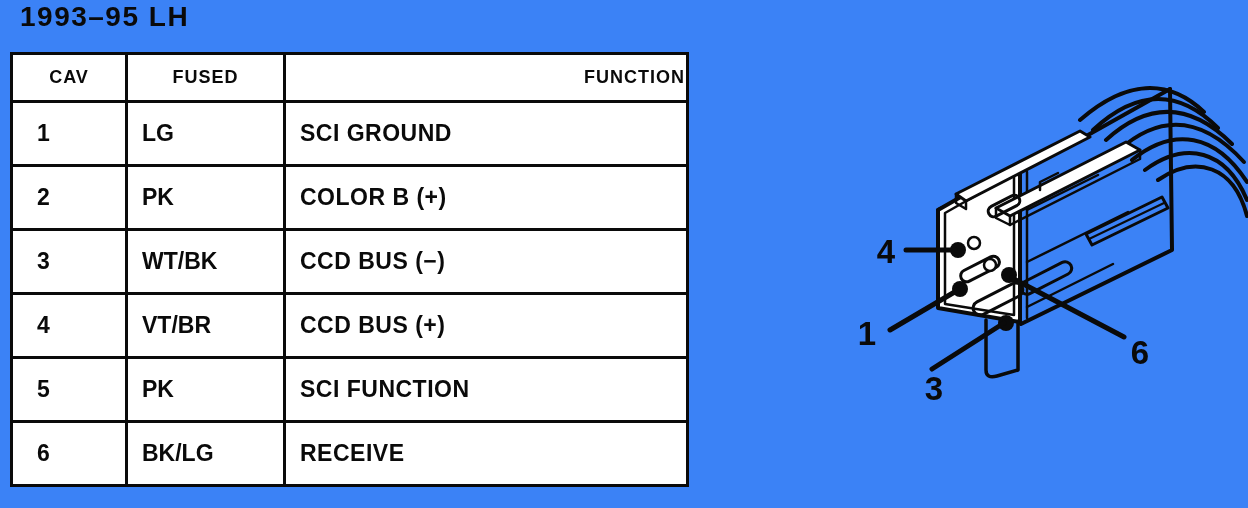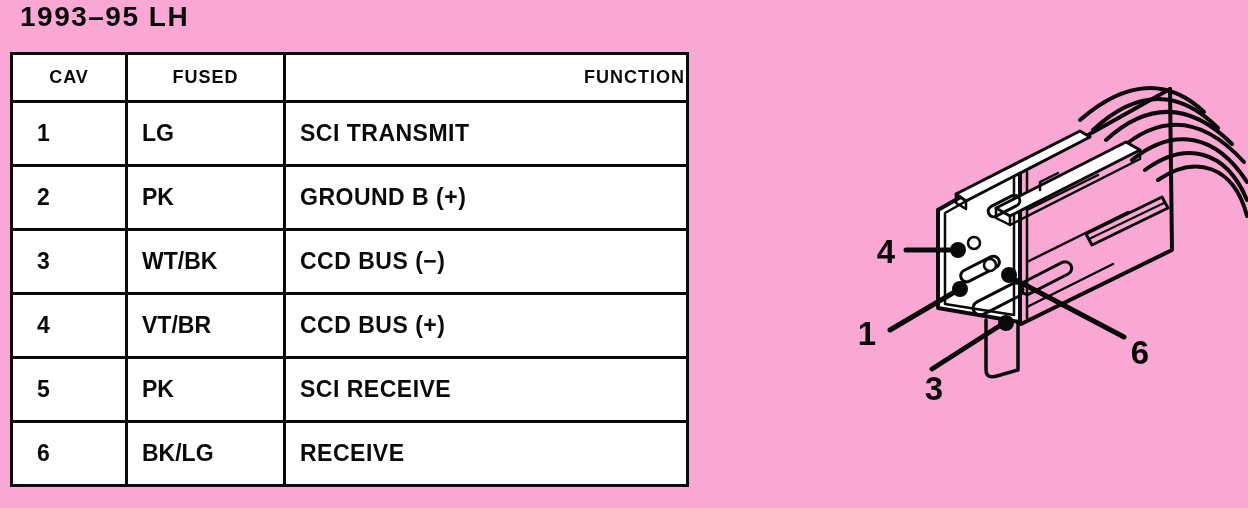--- a/index.html
+++ b/index.html
@@ -8,21 +8,21 @@
     width: 1248px;
     height: 508px;
     background: #ffffff;
     font-family: "Liberation Sans", sans-serif;
     overflow: hidden;
   }
   .page {
     position: relative;
     width: 1248px;
     height: 508px;
-    background: #f9a8d4;
+    background: #3b82f6;
     color: #0a0a0a;
   }
   .title {
     position: absolute;
     left: 20px;
     top: 1px;
     font-size: 28px;
     font-weight: bold;
     letter-spacing: 1.5px;
     color: #0a0a0a;
@@ -86,41 +86,41 @@
       <tr>
         <th>CAV</th>
         <th>FUSED</th>
         <th class="h-fun">FUNCTION</th>
       </tr>
     </thead>
     <tbody>
       <tr>
         <td class="cav">1</td>
         <td class="col">LG</td>
-        <td class="fun">SCI TRANSMIT</td>
+        <td class="fun">SCI GROUND</td>
       </tr>
       <tr>
         <td class="cav">2</td>
         <td class="col">PK</td>
-        <td class="fun">GROUND B (+)</td>
+        <td class="fun">COLOR B (+)</td>
       </tr>
       <tr>
         <td class="cav">3</td>
         <td class="col">WT/BK</td>
         <td class="fun">CCD BUS (−)</td>
       </tr>
       <tr>
         <td class="cav">4</td>
         <td class="col">VT/BR</td>
         <td class="fun">CCD BUS (+)</td>
       </tr>
       <tr>
         <td class="cav">5</td>
         <td class="col">PK</td>
-        <td class="fun">SCI RECEIVE</td>
+        <td class="fun">SCI FUNCTION</td>
       </tr>
       <tr>
         <td class="cav">6</td>
         <td class="col">BK/LG</td>
         <td class="fun">RECEIVE</td>
       </tr>
     </tbody>
   </table>
 
   <svg class="connector-figure" viewBox="0 0 420 340" xmlns="http://www.w3.org/2000/svg" fill="none" stroke="#0a0a0a" stroke-linejoin="round" stroke-linecap="round">

